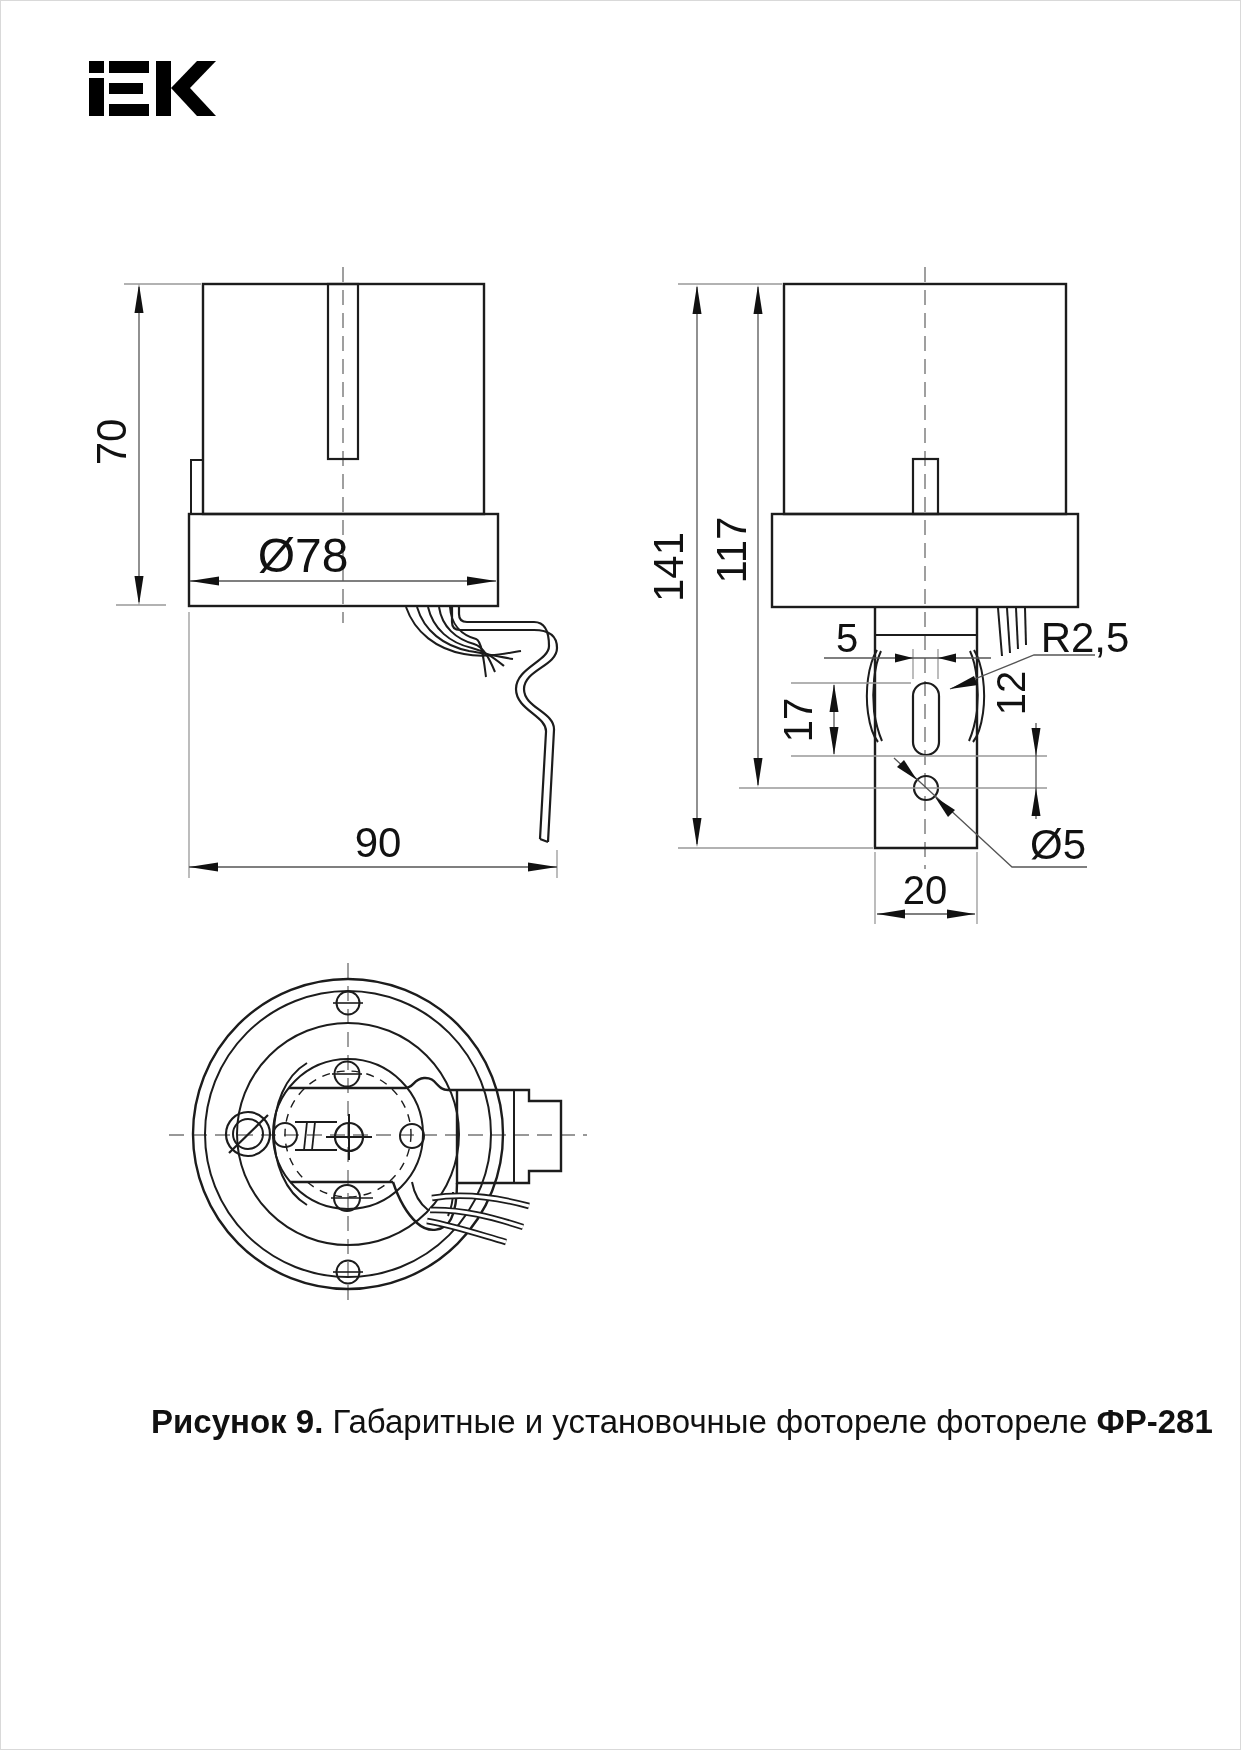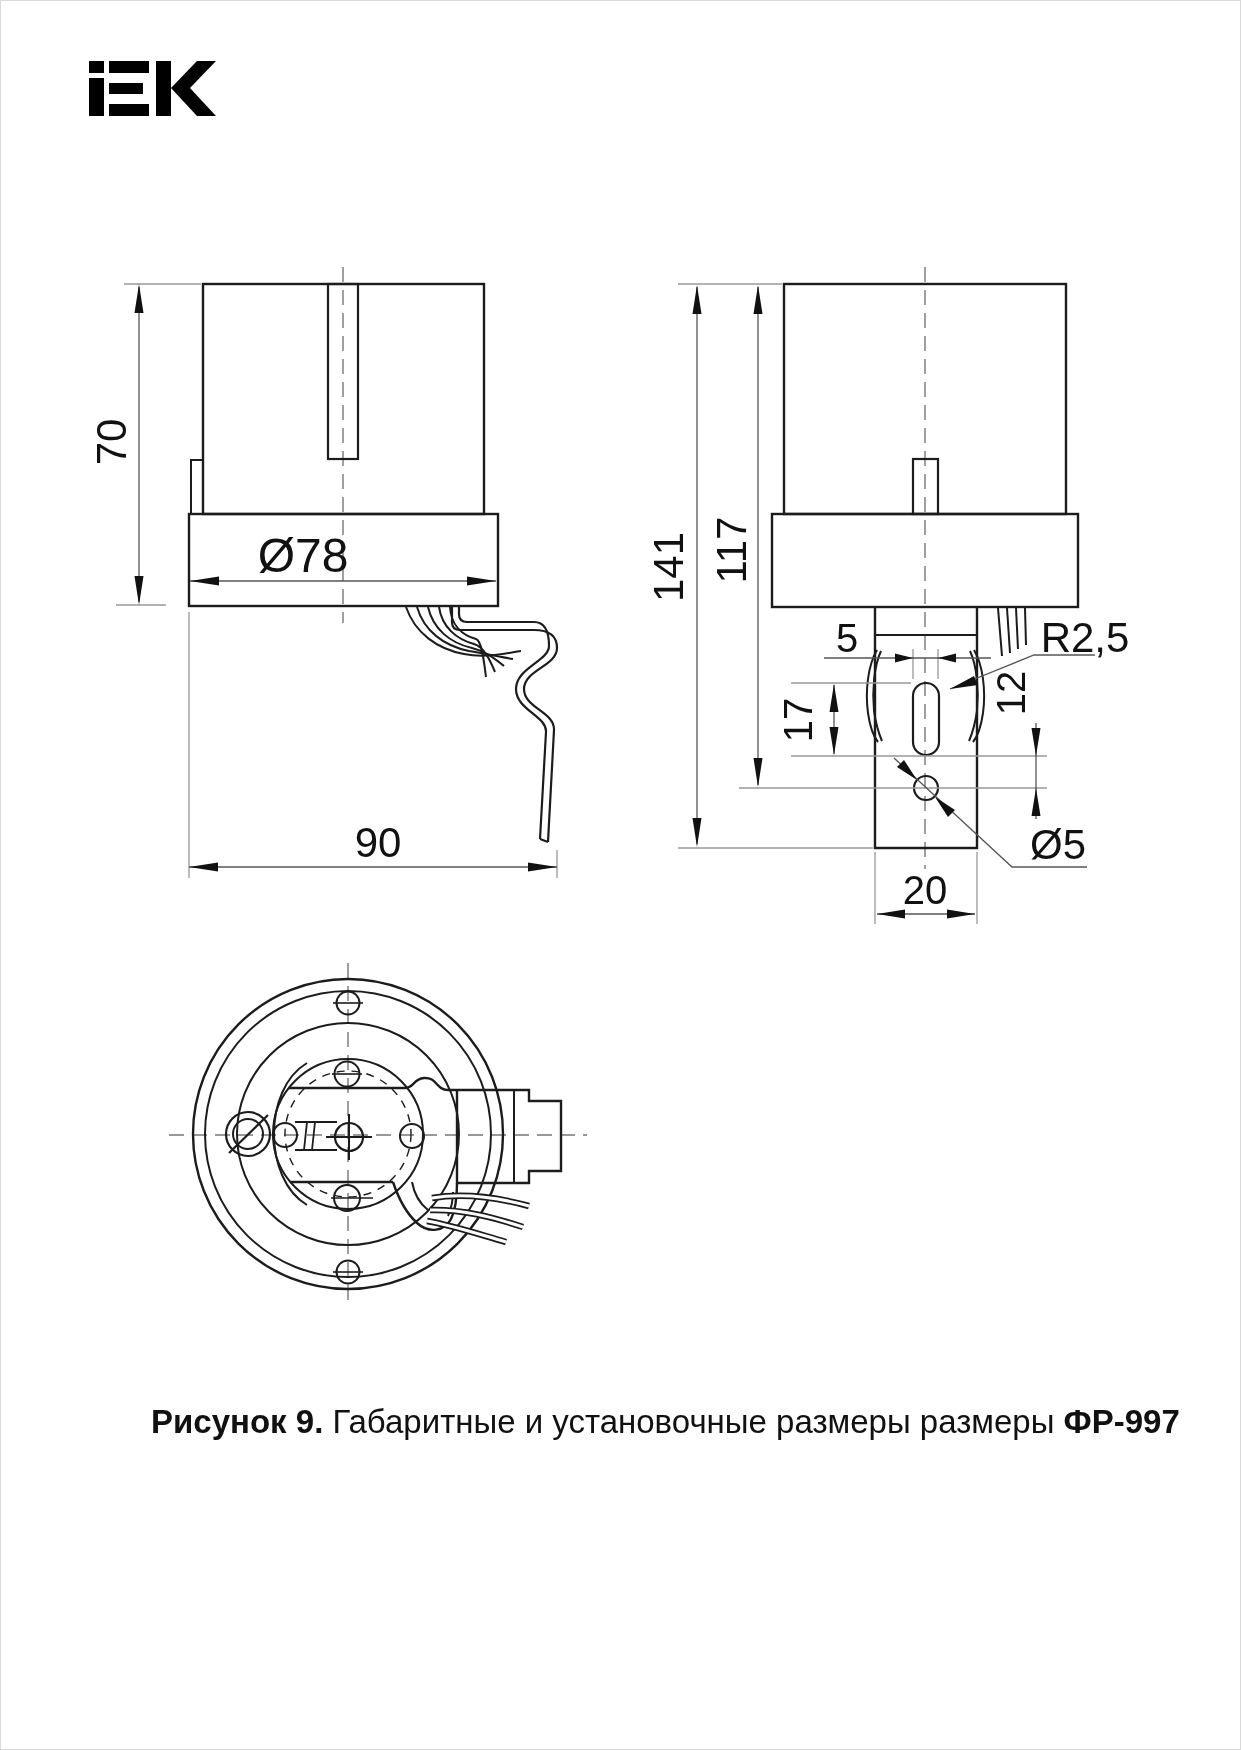--- a/index.html
+++ b/index.html
@@ -230,16 +230,16 @@
         <path class="obj" stroke-width="1.6" d="M332,1002 H362"></path>
       </g>
       <g>
         <circle class="obj" cx="347" cy="1271" r="11.5" stroke-width="2"></circle>
         <path class="obj" stroke-width="1.6" d="M332,1271 H362"></path>
       </g>
     </g>
   </svg>
 
   <div id="caption">
-    <span class="b">Рисунок 9.</span><span> Габаритные и установочные размеры размеры </span><span class="b">ФР-997</span>
+    <span class="b">Рисунок 9.</span><span> Габаритные и установочные фотореле фотореле </span><span class="b">ФР-281</span>
   </div>
 
 </div>
 
 </body></html>

